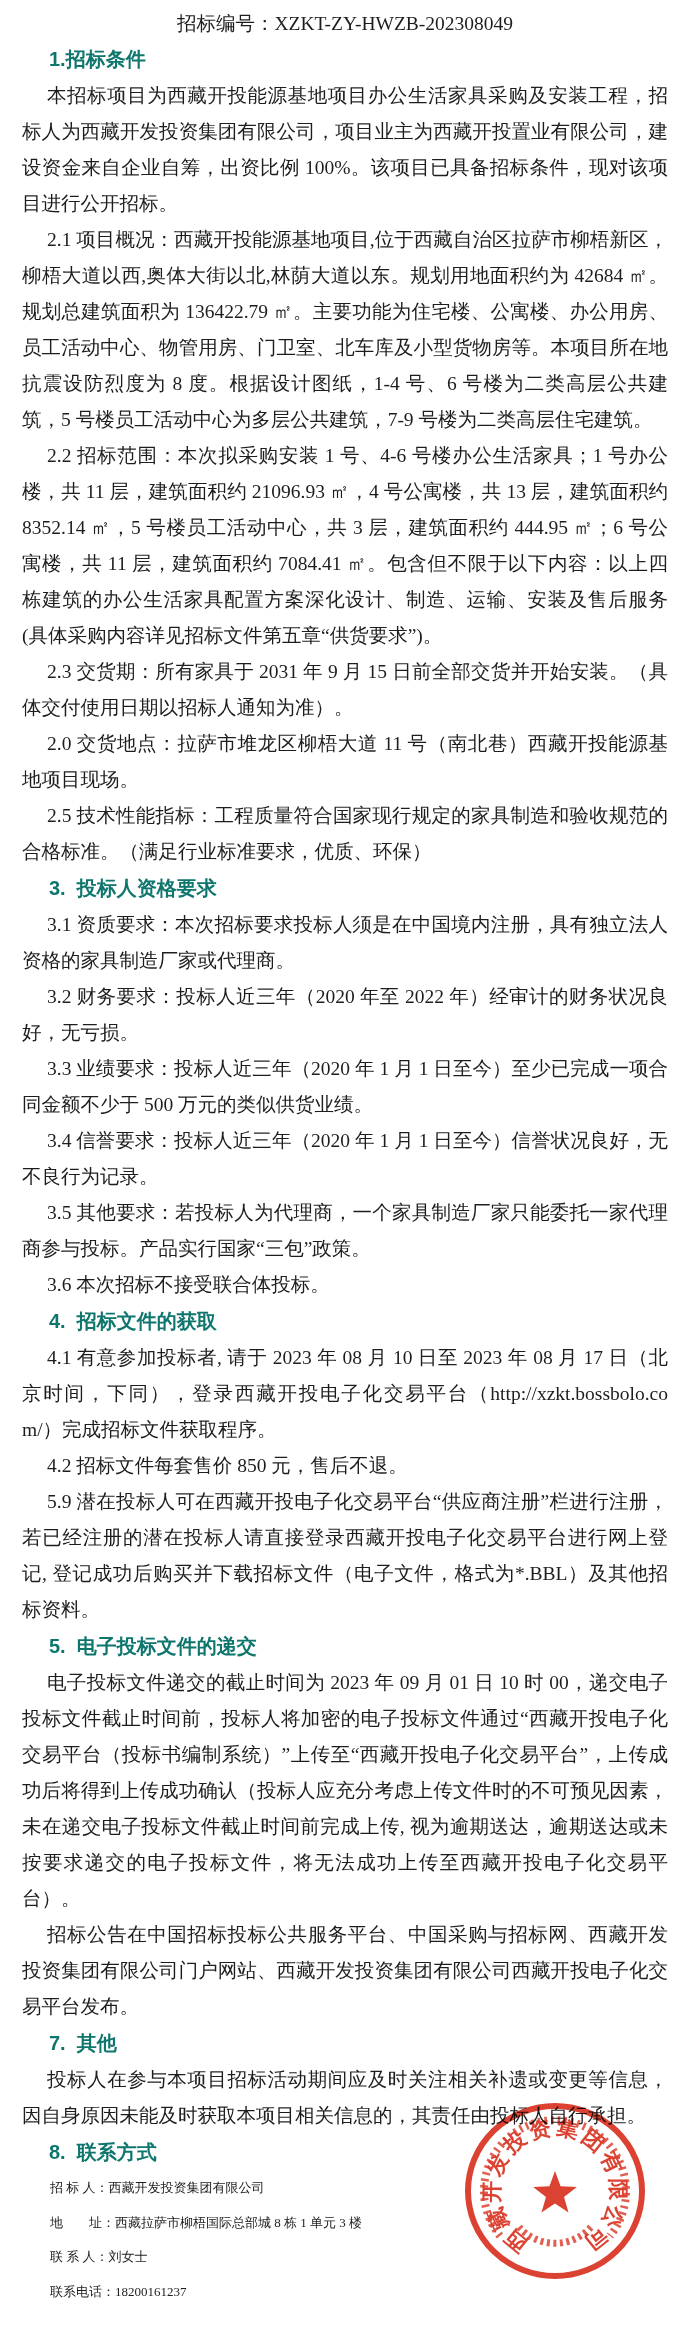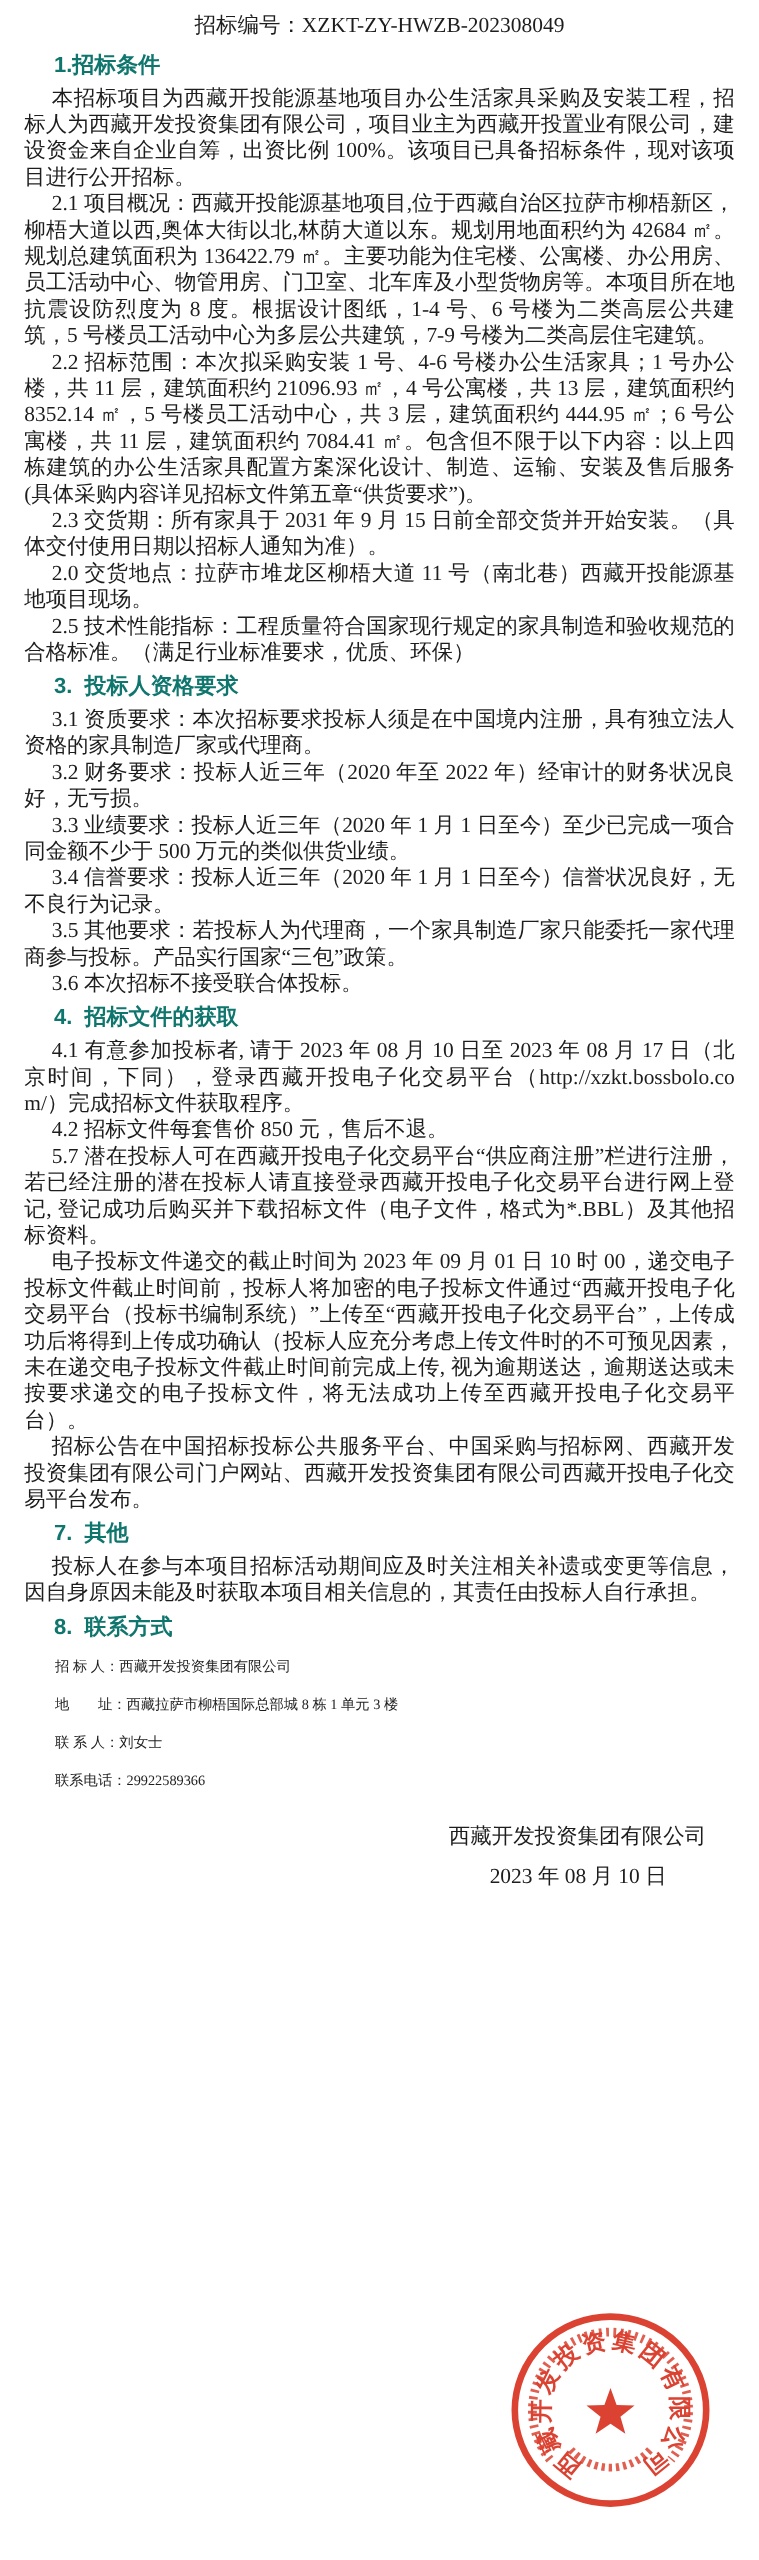--- a/index.html
+++ b/index.html
@@ -25,21 +25,21 @@
     font-size: 20px;
     line-height: 33px;
     margin: 2px;
     text-indent: 25px;
     white-space: pre-wrap;
     color: #0f766e;
   }
   .para {
     margin: 0;
     font-size: 19.5px;
-    line-height: 24px;
+    line-height: 36px;
     text-indent: 25px;
     text-align: justify;
     word-break: break-all;
   }
   .contact-line {
     margin: 0;
     font-size: 13px;
     line-height: 34.5px;
     padding-left: 28px;
   }
@@ -102,36 +102,37 @@
     <p class="para">3.1 资质要求：本次招标要求投标人须是在中国境内注册，具有独立法人资格的家具制造厂家或代理商。</p>
     <p class="para">3.2 财务要求：投标人近三年（2020 年至 2022 年）经审计的财务状况良好，无亏损。</p>
     <p class="para">3.3 业绩要求：投标人近三年（2020 年 1 月 1 日至今）至少已完成一项合同金额不少于 500 万元的类似供货业绩。</p>
     <p class="para">3.4 信誉要求：投标人近三年（2020 年 1 月 1 日至今）信誉状况良好，无不良行为记录。</p>
     <p class="para">3.5 其他要求：若投标人为代理商，一个家具制造厂家只能委托一家代理商参与投标。产品实行国家“三包”政策。</p>
     <p class="para">3.6 本次招标不接受联合体投标。</p>
 
     <h2 class="sec-title">4.  招标文件的获取</h2>
     <p class="para">4.1 有意参加投标者, 请于 2023 年 08 月 10 日至 2023 年 08 月 17 日（北京时间，下同），登录西藏开投电子化交易平台（http://xzkt.bossbolo.com/）完成招标文件获取程序。</p>
     <p class="para">4.2 招标文件每套售价 850 元，售后不退。</p>
-    <p class="para">5.7 潜在投标人可在西藏开投电子化交易平台“供应商注册”栏进行注册，若已经注册的潜在投标人请直接登录西藏开投电子化交易平台进行网上登记, 登记成功后购买并下载招标文件（电子文件，格式为*.BBL）及其他招标资料。</p>
+    <p class="para">5.9 潜在投标人可在西藏开投电子化交易平台“供应商注册”栏进行注册，若已经注册的潜在投标人请直接登录西藏开投电子化交易平台进行网上登记, 登记成功后购买并下载招标文件（电子文件，格式为*.BBL）及其他招标资料。</p>
 
+    <h2 class="sec-title">5.  电子投标文件的递交</h2>
     <p class="para">电子投标文件递交的截止时间为 2023 年 09 月 01 日 10 时 00，递交电子投标文件截止时间前，投标人将加密的电子投标文件通过“西藏开投电子化交易平台（投标书编制系统）”上传至“西藏开投电子化交易平台”，上传成功后将得到上传成功确认（投标人应充分考虑上传文件时的不可预见因素，未在递交电子投标文件截止时间前完成上传, 视为逾期送达，逾期送达或未按要求递交的电子投标文件，将无法成功上传至西藏开投电子化交易平台）。</p>
 
     <p class="para">招标公告在中国招标投标公共服务平台、中国采购与招标网、西藏开发投资集团有限公司门户网站、西藏开发投资集团有限公司西藏开投电子化交易平台发布。</p>
 
     <h2 class="sec-title">7.  其他</h2>
     <p class="para">投标人在参与本项目招标活动期间应及时关注相关补遗或变更等信息，因自身原因未能及时获取本项目相关信息的，其责任由投标人自行承担。</p>
 
     <h2 class="sec-title">8.  联系方式</h2>
 
     <div class="contact-block">
       <p class="contact-line"><span class="contact-label">招 标 人：</span><span>西藏开发投资集团有限公司</span></p>
       <p class="contact-line"><span class="contact-label">地　　址：</span><span>西藏拉萨市柳梧国际总部城 8 栋 1 单元 3 楼</span></p>
       <p class="contact-line"><span class="contact-label">联 系 人：</span><span>刘女士</span></p>
-      <p class="contact-line"><span class="contact-label">联系电话：</span><span>29922589366</span></p>
+      <p class="contact-line"><span class="contact-label">联系电话：</span><span>18200161237</span></p>
     </div>
 
     <div class="signature">
       <p class="sig-company">西藏开发投资集团有限公司</p>
       <p class="sig-date">2023 年 08 月 10 日</p>
     </div>
 
   </div>
 
   <svg class="stamp" viewBox="0 0 186 182" xmlns="http://www.w3.org/2000/svg" aria-hidden="true">

